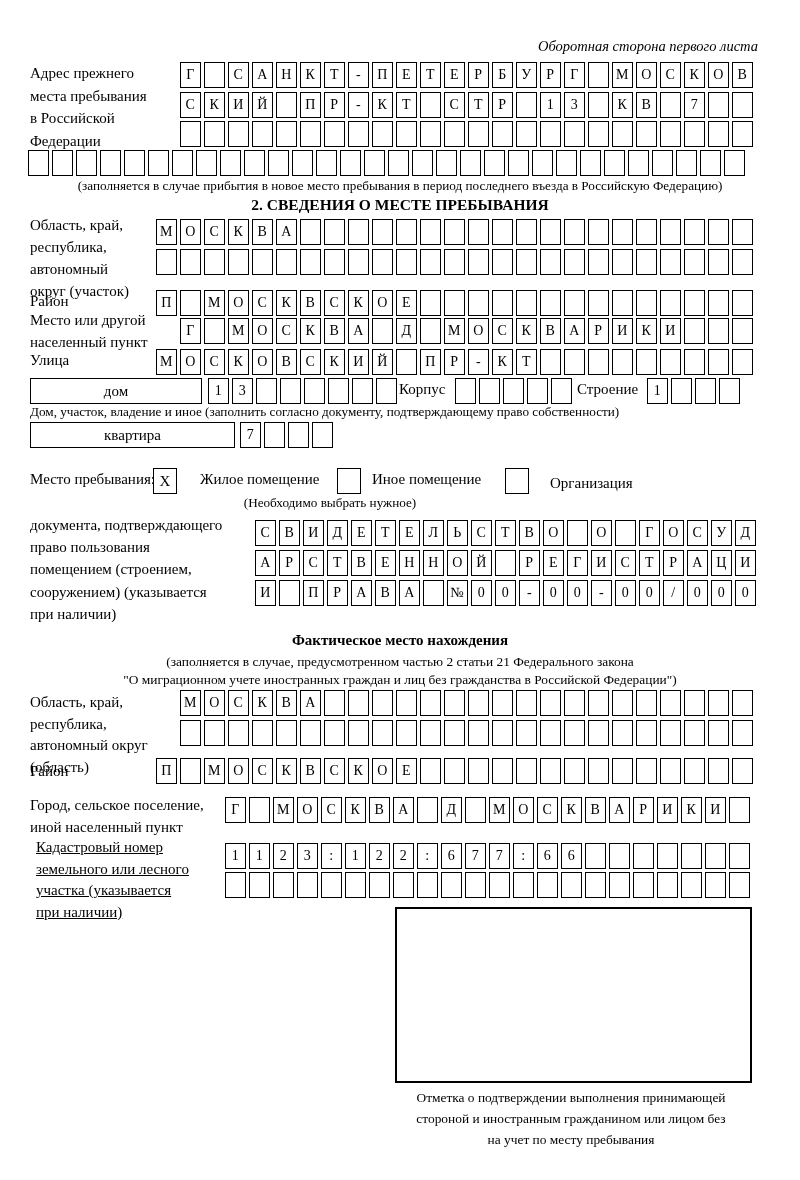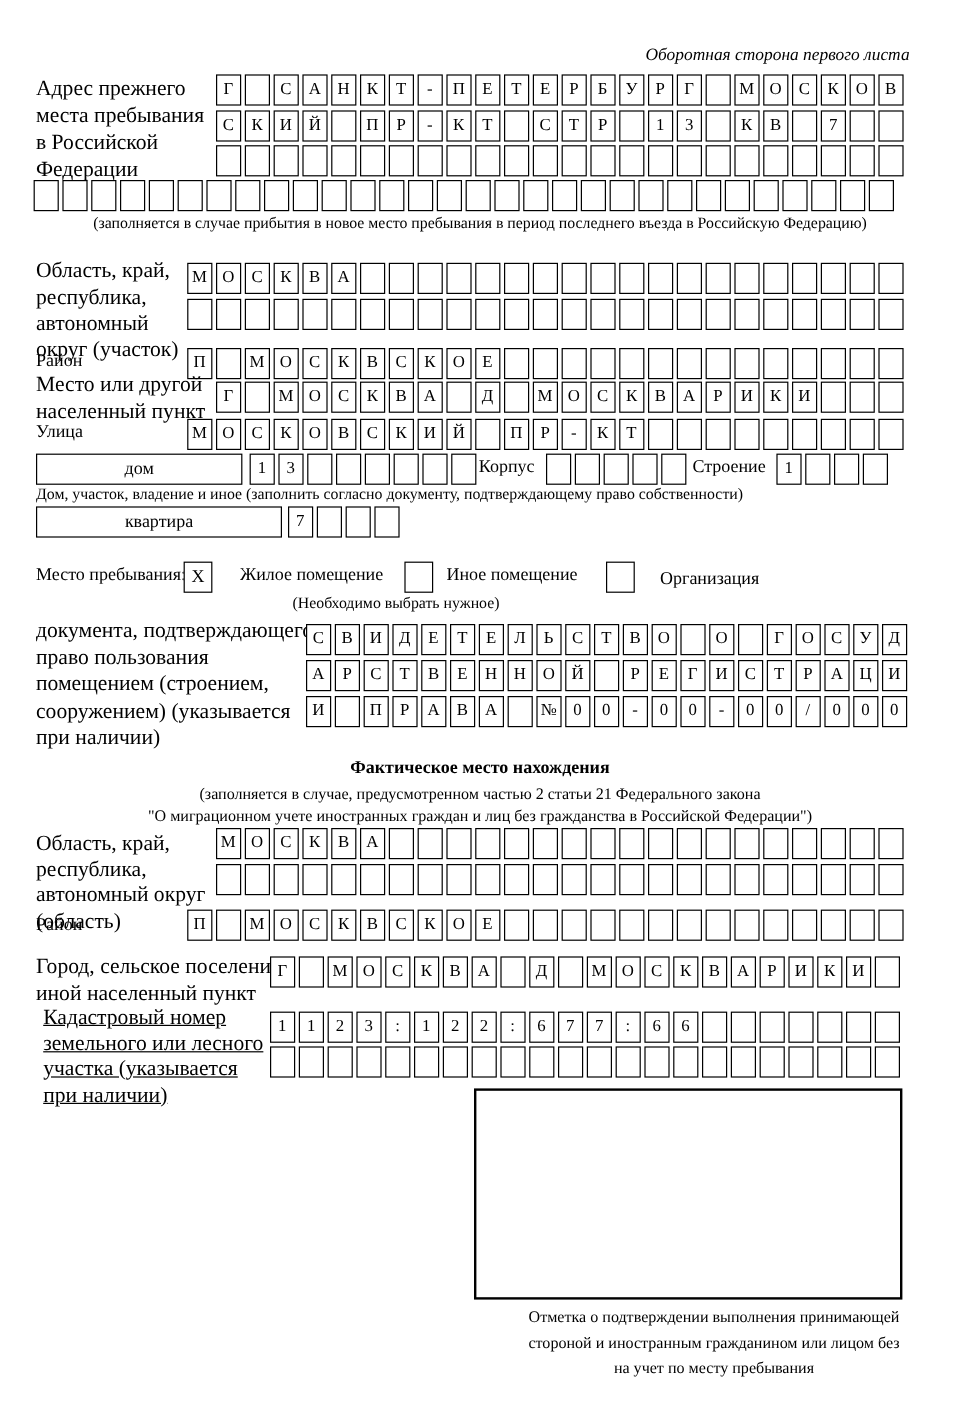--- a/index.html
+++ b/index.html
@@ -1,19 +1,19 @@
 <!DOCTYPE html>
 <html><head>
 <meta charset="utf-8">
 <style>
   html,body{margin:0;padding:0;background:#fff;}
   .page{position:relative;width:800px;height:1180px;background:#ffffff;
         font-family:"Liberation Serif","DejaVu Serif",serif;color:#000;overflow:hidden;}
   .abs{position:absolute;}
-  .lblblock{position:absolute;font-size:18px;line-height:22px;white-space:nowrap;}
+  .lblblock{position:absolute;font-size:15px;line-height:22px;white-space:nowrap;}
   .inlbl{position:absolute;font-size:15px;white-space:nowrap;}
   .cap{position:absolute;font-size:13.2px;white-space:nowrap;}
   .center{left:0;width:800px;text-align:center;white-space:nowrap;}
   .title{position:absolute;font-size:15.5px;font-weight:bold;}
   .cellrow{position:absolute;display:flex;gap:3.5px;}
   .cell{box-sizing:border-box;flex:0 0 20.5px;width:20.5px;height:26px;border:1.8px solid #000;
         display:flex;align-items:center;justify-content:center;font-size:14px;background:#fff;}
   .wbox{position:absolute;box-sizing:border-box;height:26px;border:1.8px solid #000;
         display:flex;align-items:center;justify-content:center;font-size:15px;background:#fff;}
   .checkbox{position:absolute;box-sizing:border-box;width:24px;height:26px;border:1.8px solid #000;
@@ -140,20 +140,21 @@
       <span class="cell"></span>
       <span class="cell"></span>
       <span class="cell"></span>
       <span class="cell"></span>
       <span class="cell"></span>
       <span class="cell"></span>
       <span class="cell"></span>
     </div>
   <div class="cap center" style="top:178px;">(заполняется в случае прибытия в новое место пребывания в период последнего въезда в Российскую Федерацию)</div>
 
+  <div class="title center" style="top:196px;">2. СВЕДЕНИЯ О МЕСТЕ ПРЕБЫВАНИЯ</div>
 
   <div class="lblblock" style="left:30px;top:214px;">
     <div>Область, край,</div>
     <div>республика,</div>
     <div>автономный</div>
     <div>округ (участок)</div>
   </div>
   <div class="cellrow" style="left:156px;top:219px;">
       <span class="cell">М</span>
       <span class="cell">О</span>
@@ -596,19 +597,19 @@
       <span class="cell"></span>
       <span class="cell"></span>
       <span class="cell"></span>
       <span class="cell"></span>
       <span class="cell"></span>
       <span class="cell"></span>
       <span class="cell"></span>
     </div>
 
   <div class="bigbox" style="left:395px;top:907px;width:357px;height:176px;"></div>
-  <div class="stampcap" style="left:400px;top:1087px;width:390px;">
+  <div class="stampcap" style="left:376px;top:1087px;width:390px;">
     <div>Отметка о подтверждении выполнения принимающей</div>
     <div>стороной и иностранным гражданином или лицом без</div>
     <div>на учет по месту пребывания</div>
   </div>
 
 </div>
 
 </body></html>

